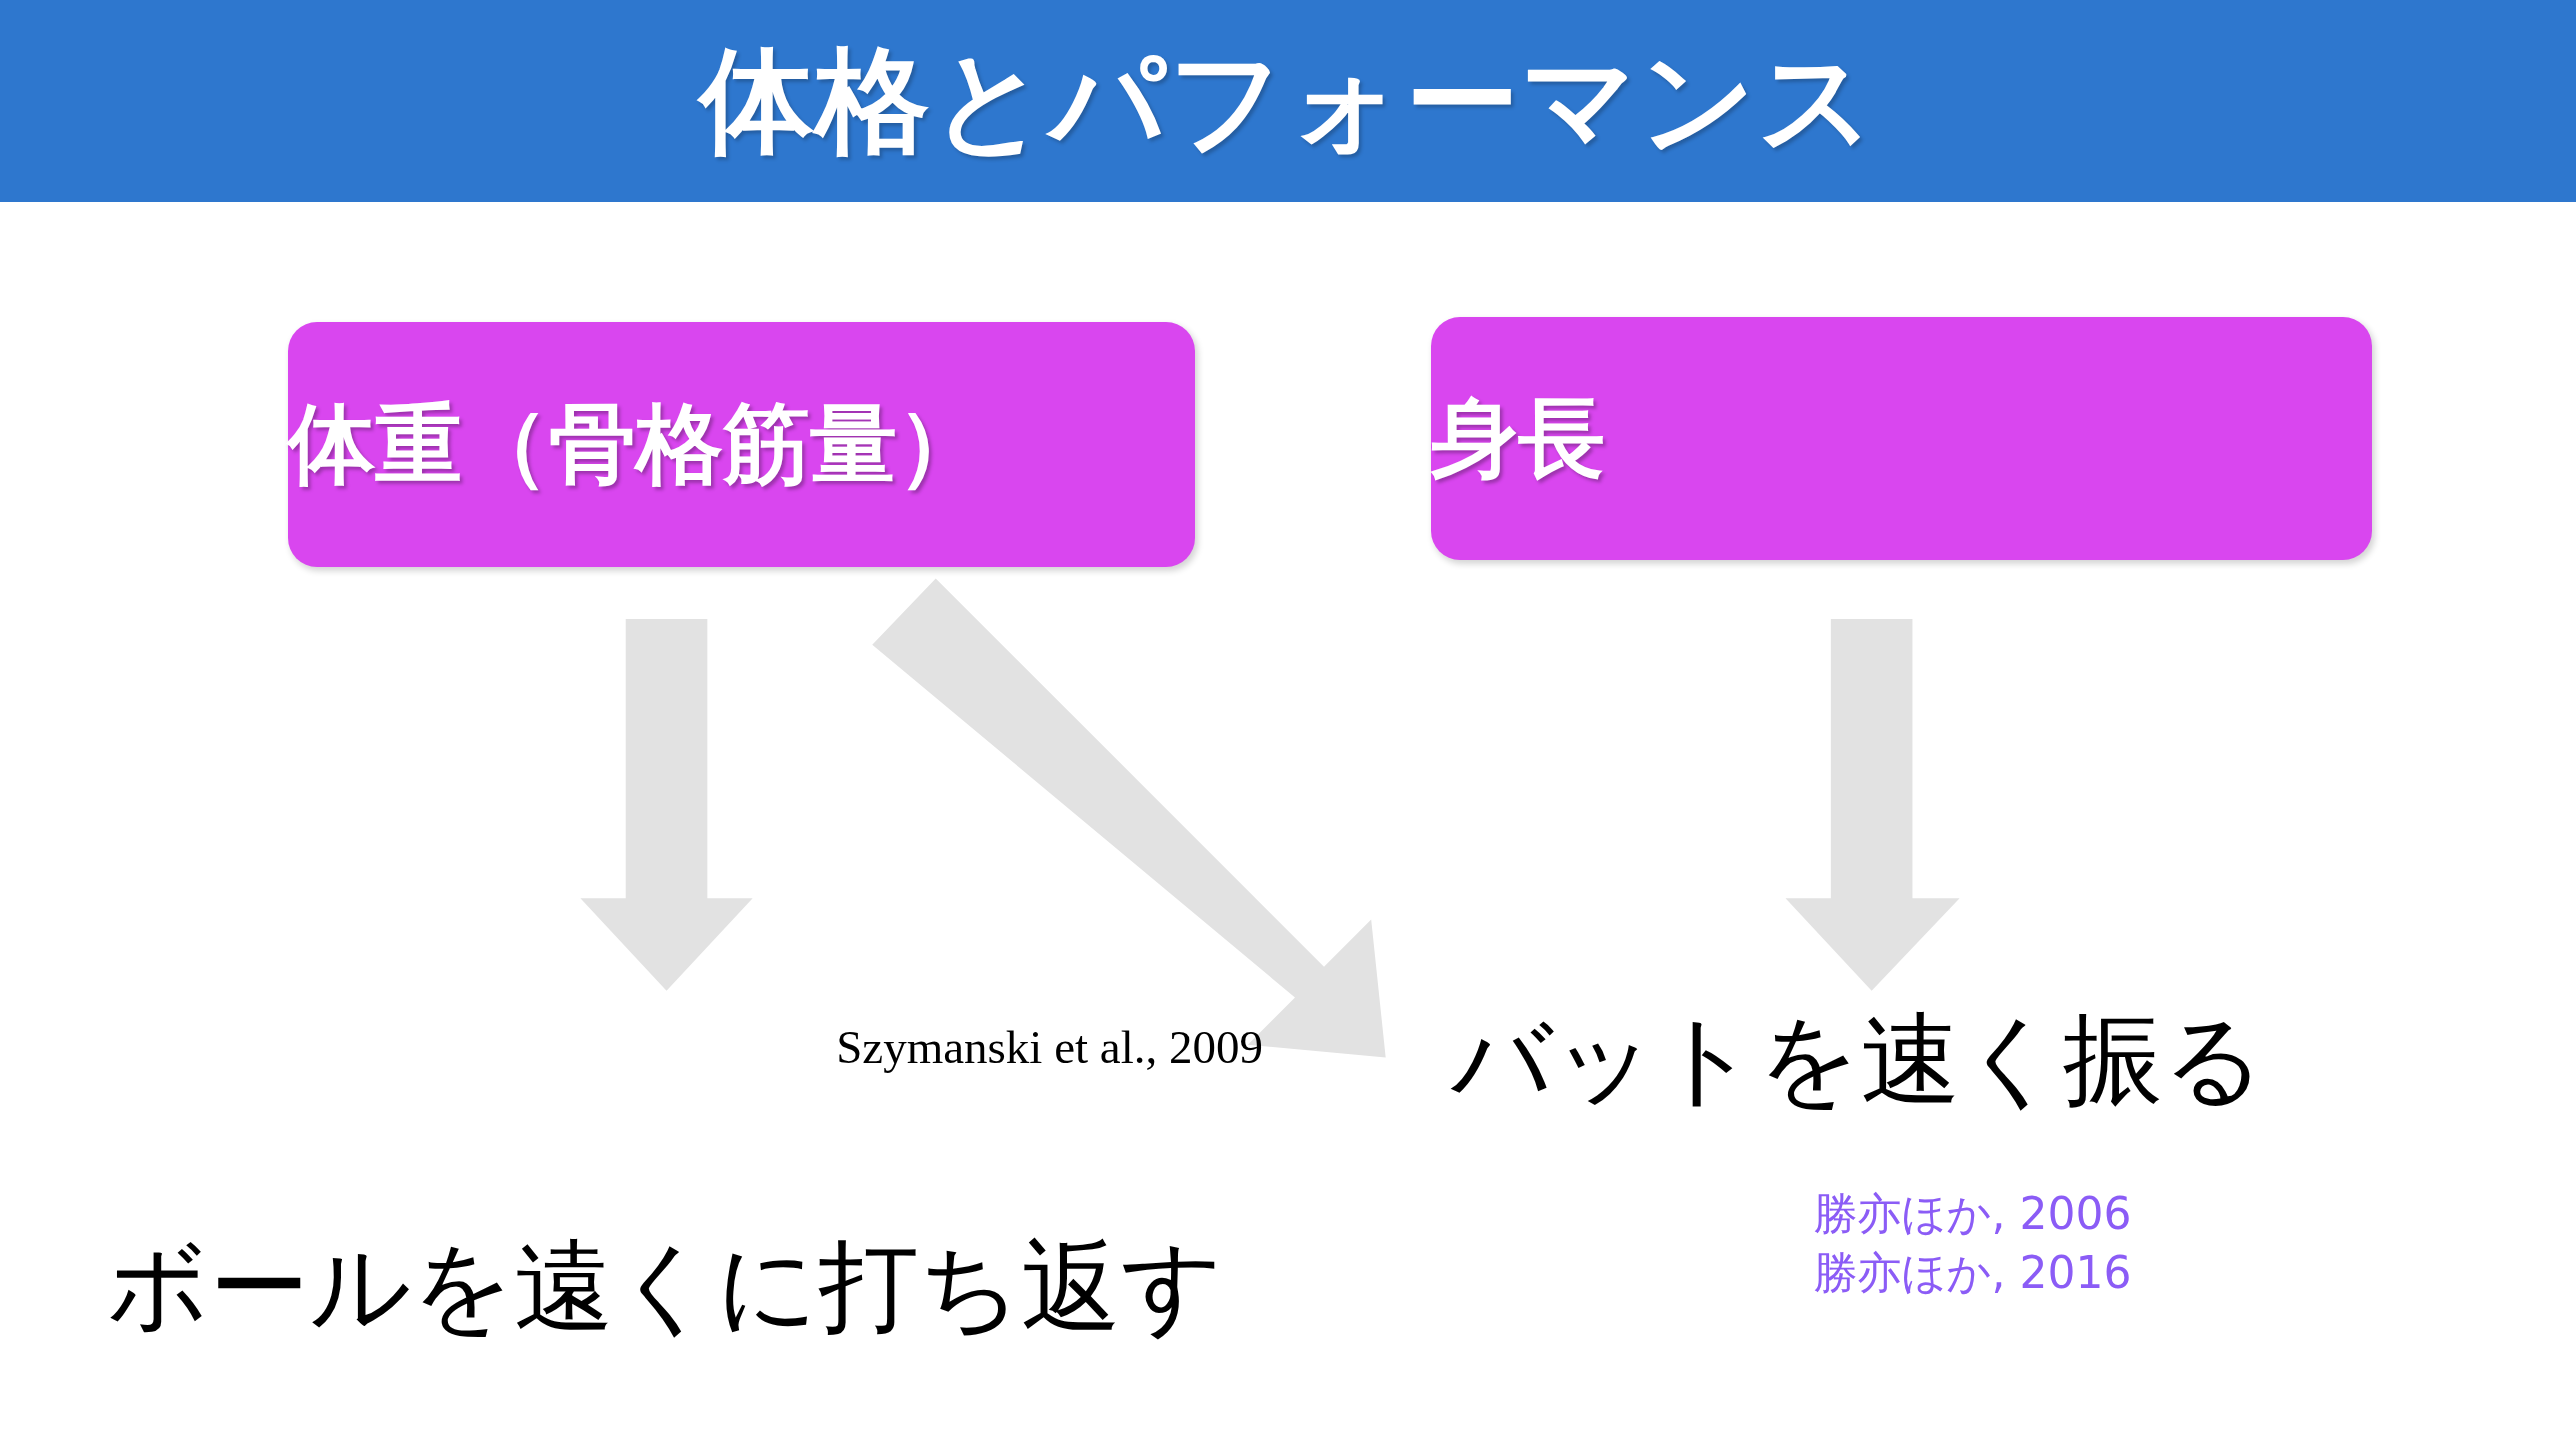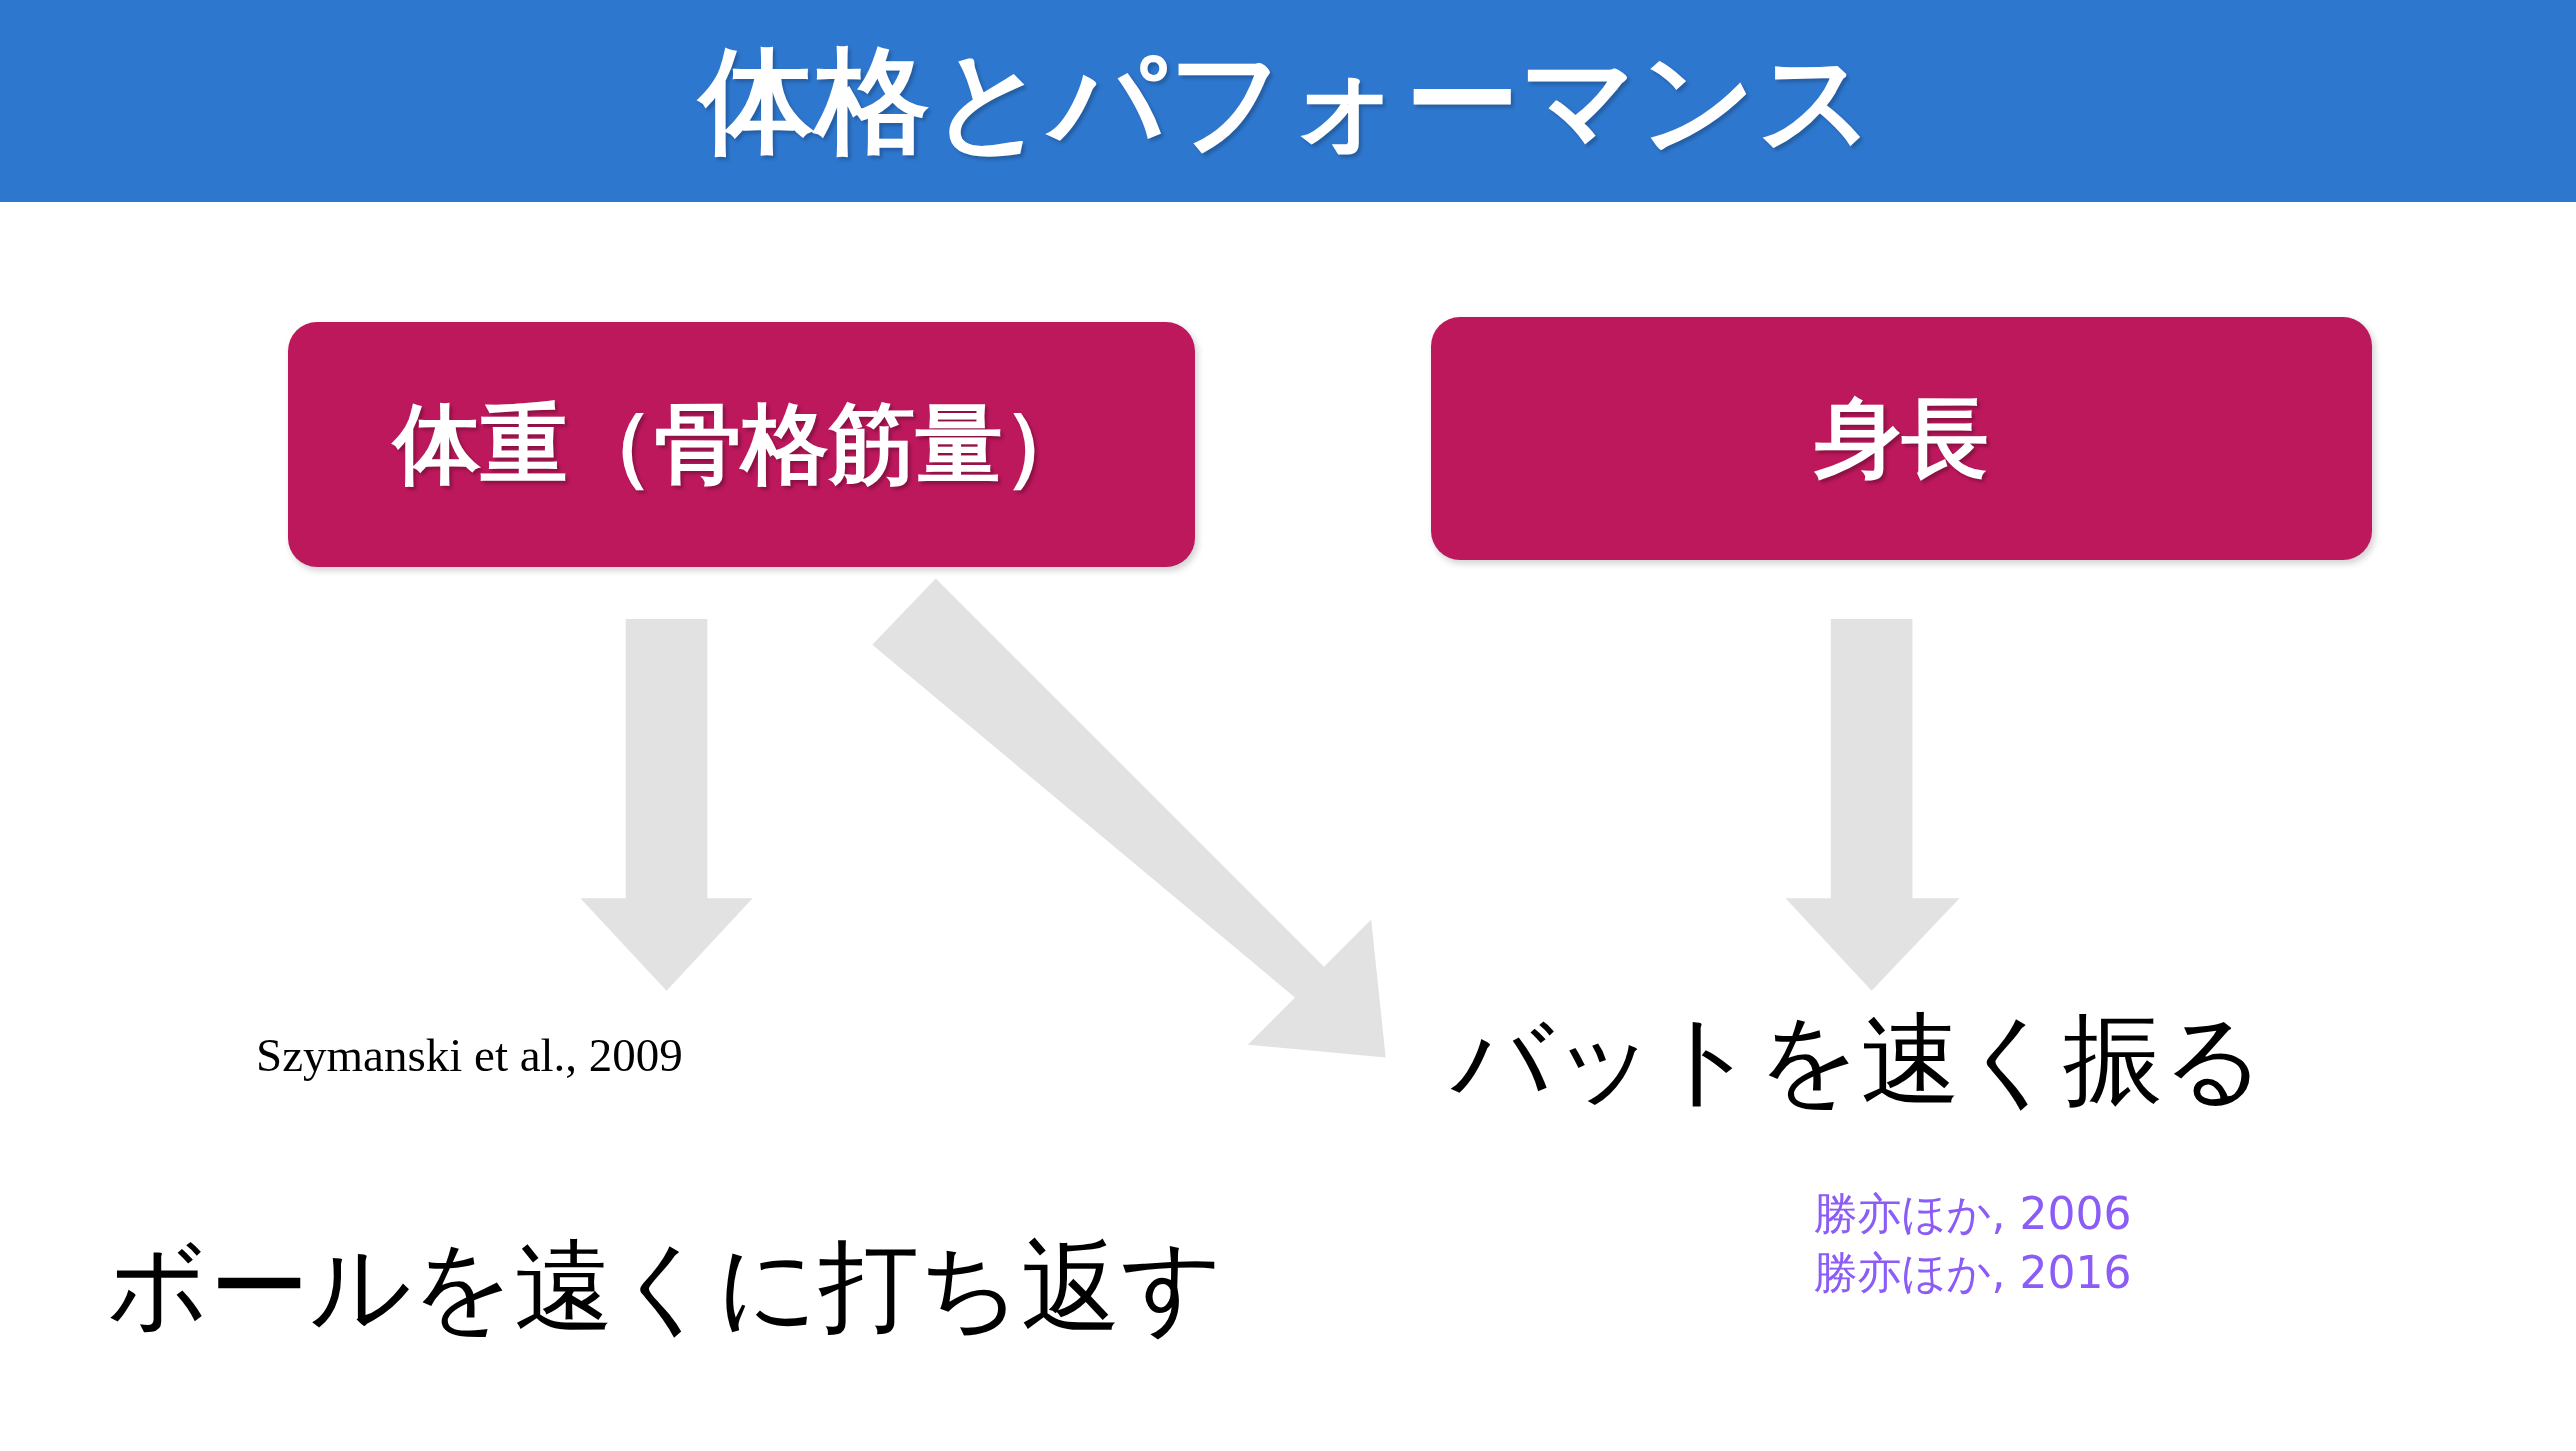--- a/index.html
+++ b/index.html
@@ -35,25 +35,24 @@
     letter-spacing: 1.8px;
     line-height: 1;
     text-shadow: 2.7px 2.7px 3.6px rgba(0,0,0,0.22);
     white-space: nowrap;
     font-family: "DejaVu Sans", "Liberation Sans", sans-serif;
   }
 
   
   .concept-box {
     position: absolute;
-    background: #be185d;
+    background: #d946ef;
     border-radius: 29px;
     display: flex;
     align-items: center;
-    justify-content: center;
     box-shadow: 2.7px 3.6px 6.3px rgba(0,0,0,0.17);
   }
   .concept-label {
     color: #ffffff;
     font-weight: bold;
     font-size: 87px;
     line-height: 1;
     white-space: nowrap;
     text-shadow: 2.7px 2.7px 3.6px rgba(0,0,0,0.28);
     font-family: "DejaVu Sans", "Liberation Sans", sans-serif;
@@ -90,22 +89,22 @@
     color: #000000;
     white-space: nowrap;
     font-family: "DejaVu Sans", "Liberation Sans", sans-serif;
     font-weight: 400;
   }
   .citation-serif {
     font-family: "Liberation Serif", "DejaVu Serif", serif;
     font-size: 47px;
     color: #000000;
     white-space: nowrap;
-    text-align: left;
-    margin-top: 30px;
+    text-align: right;
+    margin-top: 22px;
   }
   .citation-sans {
     font-family: "DejaVu Sans", "Liberation Sans", sans-serif;
     font-size: 44px;
     color: #8b5cf6;
     white-space: nowrap;
     text-align: center;
     line-height: 1.35;
   }
 

